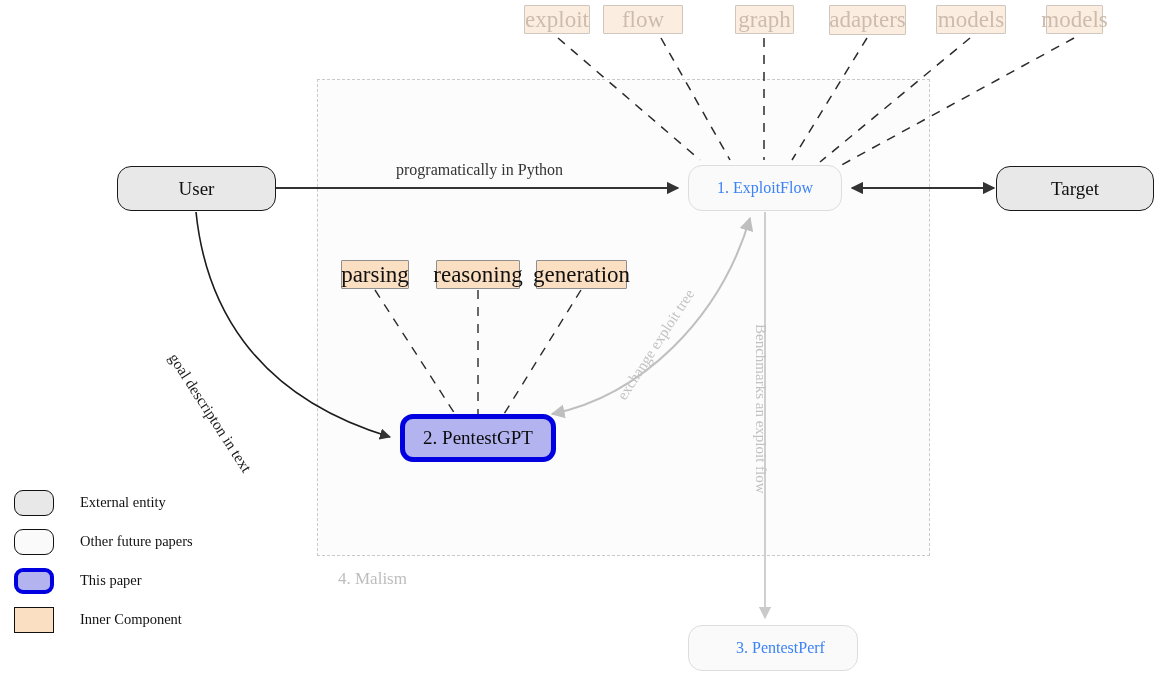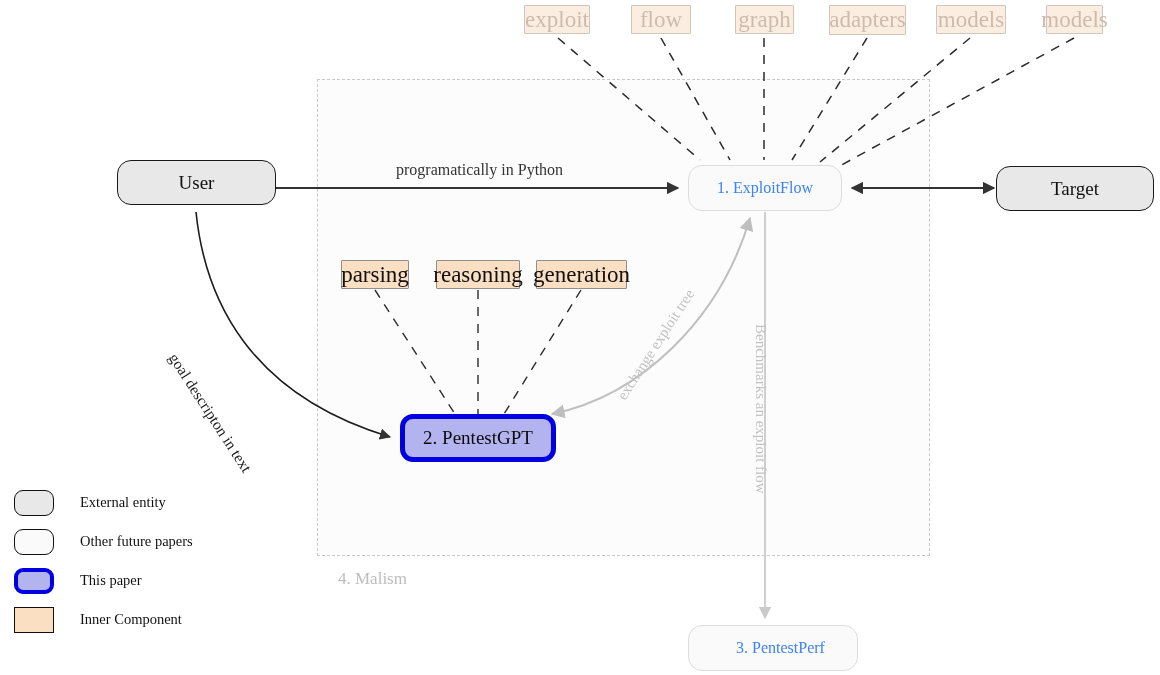--- a/index.html
+++ b/index.html
@@ -174,21 +174,21 @@
     <path d="M 196 212 C 205 300 250 395 390 437" stroke="#1c1c1c" stroke-width="1.6" fill="none" marker-end="url(#arrow-black)"></path>
 
     <path d="M 552 414 C 640 396 720 320 750 218" stroke="#BFBFBF" stroke-width="2" fill="none" marker-start="url(#arrow-gray)" marker-end="url(#arrow-gray)"></path>
 
     <path d="M 765 212 L 765 618" stroke="#CACACA" stroke-width="1.8" fill="none" marker-end="url(#arrow-gray-light)"></path>
   </svg>
 
   <div class="node inner faded" style="left:524px;top:5px;width:66px;height:29px;">
     <span>exploit</span>
   </div>
-  <div class="node inner faded" style="left:631px;top:5px;width:60px;height:29px;">
+  <div class="node inner faded" style="left:603px;top:5px;width:80px;height:29px;">
     <span>flow</span>
   </div>
   <div class="node inner faded" style="left:735px;top:5px;width:59px;height:29px;">
     <span>graph</span>
   </div>
   <div class="node inner faded" style="left:829px;top:5px;width:77px;height:30px;">
     <span>adapters</span>
   </div>
   <div class="node inner faded" style="left:936px;top:5px;width:70px;height:29px;">
     <span>models</span>
@@ -200,21 +200,21 @@
   <div class="node inner" style="left:341px;top:260px;width:68px;height:29px;">
     <span>parsing</span>
   </div>
   <div class="node inner" style="left:436px;top:260px;width:84px;height:29px;font-family:Liberation Serif, serif;">
     <span>reasoning</span>
   </div>
   <div class="node inner" style="left:536px;top:260px;width:91px;height:29px;">
     <span>generation</span>
   </div>
 
-  <div class="node external" style="left:117px;top:160px;width:159px;height:45px;">
+  <div class="node external" style="left:117px;top:166px;width:159px;height:45px;">
     <span>User</span>
   </div>
 
   <div class="node future" style="left:688px;top:165px;width:154px;height:46px;">
     <span>1. ExploitFlow</span>
   </div>
 
   <div class="node external" style="left:996px;top:166px;width:158px;height:45px;">
     <span>Target</span>
   </div>

